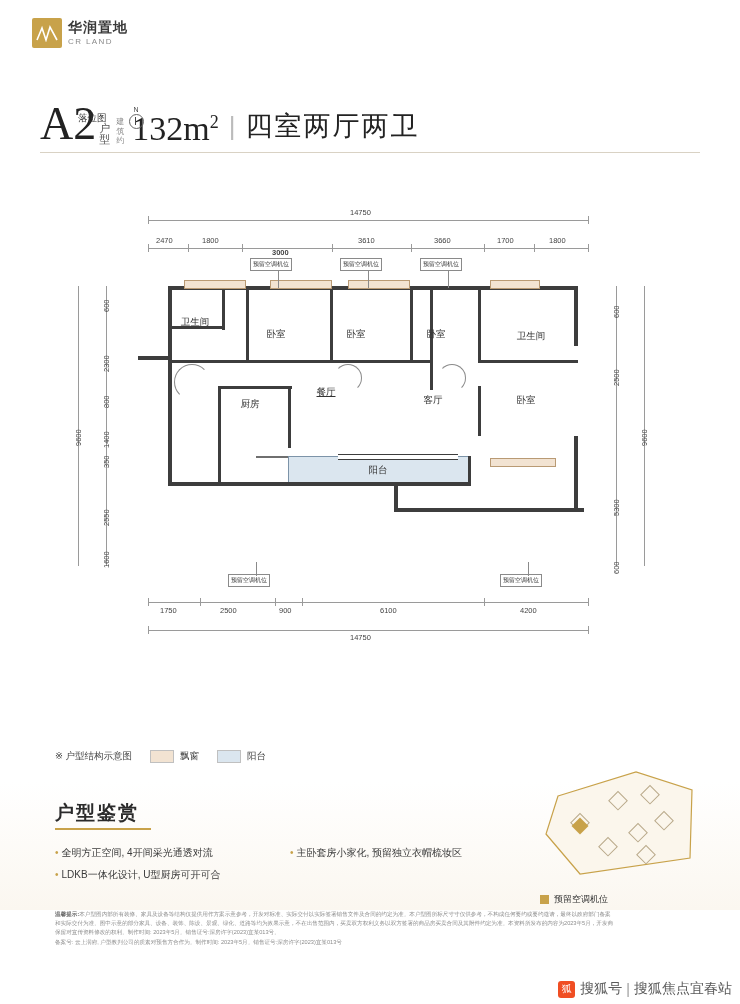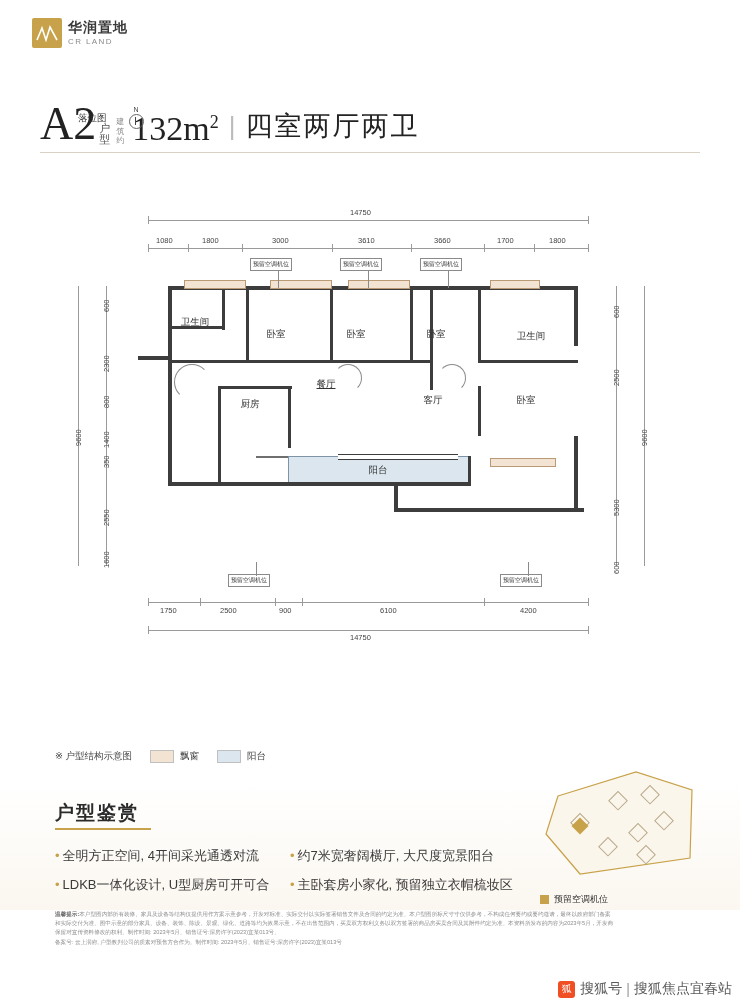--- a/index.html
+++ b/index.html
@@ -77,21 +77,21 @@
   .legend{position:absolute;left:55px;top:750px;display:flex;align-items:center;font-size:9.5px;color:#444;}
   .legend .sw{width:22px;height:11px;display:inline-block;margin:0 6px 0 18px;border:1px solid #c0c0c0;}
   .sw-bay{background:#f2e3d2;border-color:#d9c2a4;}
   .sw-bal{background:#dbe6ef;border-color:#b9c9d6;}
 
   
   .appr-wrap{position:absolute;left:0;top:782px;width:740px;height:128px;background:linear-gradient(180deg,#ffffff 0%,#fbf7f0 100%);}
   .appr-title{position:absolute;left:55px;top:800px;font-size:19px;letter-spacing:2px;color:#2b2b2b;font-weight:bold;}
   .appr-underline{position:absolute;left:55px;top:828px;width:96px;height:2px;background:#c8a24a;}
   .bullets{position:absolute;left:55px;top:842px;width:470px;display:flex;flex-wrap:wrap;}
-  .bullet{width:235px;font-size:13px;color:#3a3a3a;line-height:2.2;white-space:nowrap;}
+  .bullet{width:235px;font-size:10px;color:#3a3a3a;line-height:2.2;white-space:nowrap;}
   .bullet b{color:#c8a24a;font-weight:normal;margin-right:3px;}
 
   
   .sitemap{position:absolute;left:540px;top:770px;width:160px;height:110px;}
   .sitemap-poly{position:absolute;left:0;top:0;}
   .sitemap-label{position:absolute;left:78px;top:112px;font-size:9.5px;color:#333;}
   .compass{position:absolute;left:128px;top:106px;width:16px;height:22px;text-align:center;}
   .compass .n{font-size:7px;color:#444;}
   .compass .circ{width:13px;height:13px;border:1px solid #666;border-radius:50%;margin:1px auto 0;position:relative;}
   .compass .circ:after{content:"";position:absolute;left:5px;top:2px;width:1px;height:8px;background:#444;}
@@ -149,23 +149,23 @@
 
   <div class="dim-line" style="left:88px;top:52px;width:440px;height:1px;"></div>
   <div class="dim-tick" style="left:88px;top:48px;height:8px;"></div>
   <div class="dim-tick" style="left:128px;top:48px;height:8px;"></div>
   <div class="dim-tick" style="left:182px;top:48px;height:8px;"></div>
   <div class="dim-tick" style="left:272px;top:48px;height:8px;"></div>
   <div class="dim-tick" style="left:351px;top:48px;height:8px;"></div>
   <div class="dim-tick" style="left:424px;top:48px;height:8px;"></div>
   <div class="dim-tick" style="left:474px;top:48px;height:8px;"></div>
   <div class="dim-tick" style="left:528px;top:48px;height:8px;"></div>
-  <div class="dim-txt" style="left:96px;top:40px;">1080</div>
+  <div class="dim-txt" style="left:96px;top:40px;">2470</div>
   <div class="dim-txt" style="left:142px;top:40px;">1800</div>
-  <div class="dim-txt" style="left:212px;top:40px;">3000</div>
+  <div class="dim-txt" style="left:212px;top:52px;font-weight:bold;">3000</div>
   <div class="dim-txt" style="left:298px;top:40px;">3610</div>
   <div class="dim-txt" style="left:374px;top:40px;">3660</div>
   <div class="dim-txt" style="left:437px;top:40px;">1700</div>
   <div class="dim-txt" style="left:489px;top:40px;">1800</div>
 
   <div class="dim-line" style="left:18px;top:90px;width:1px;height:280px;"></div>
   <div class="dim-txt vert" style="left:14px;top:250px;">9600</div>
 
   <div class="dim-line" style="left:46px;top:90px;width:1px;height:280px;"></div>
   <div class="dim-txt vert" style="left:42px;top:116px;">600</div>
@@ -245,21 +245,21 @@
     <div class="door-arc" style="left:36px;top:78px;width:34px;height:34px;border-color:#8a8a8a;border-right-color:transparent;border-bottom-color:transparent;"></div>
     <div class="door-arc" style="left:196px;top:78px;width:26px;height:26px;border-color:#8a8a8a;border-left-color:transparent;border-bottom-color:transparent;"></div>
     <div class="door-arc" style="left:300px;top:78px;width:26px;height:26px;border-color:#8a8a8a;border-left-color:transparent;border-bottom-color:transparent;"></div>
 
     <div class="room" style="left:34px;top:30px;width:46px;">卫生间</div>
     <div class="room" style="left:118px;top:42px;width:40px;">卧室</div>
     <div class="room" style="left:198px;top:42px;width:40px;">卧室</div>
     <div class="room" style="left:278px;top:42px;width:40px;">卧室</div>
     <div class="room" style="left:370px;top:44px;width:46px;">卫生间</div>
     <div class="room" style="left:92px;top:112px;width:40px;">厨房</div>
-    <div class="room" style="left:168px;top:92px;width:40px;text-decoration:underline;">餐厅</div>
+    <div class="room" style="left:168px;top:100px;width:40px;text-decoration:underline;">餐厅</div>
     <div class="room" style="left:275px;top:108px;width:40px;">客厅</div>
     <div class="room" style="left:368px;top:108px;width:40px;">卧室</div>
     <div class="room" style="left:220px;top:178px;width:40px;">阳台</div>
   </div>
 
   <div class="acbox" style="left:190px;top:62px;">预留空调机位</div>
   <div class="leader" style="left:218px;top:74px;height:18px;"></div>
   <div class="acbox" style="left:280px;top:62px;">预留空调机位</div>
   <div class="leader" style="left:308px;top:74px;height:18px;"></div>
   <div class="acbox" style="left:360px;top:62px;">预留空调机位</div>
@@ -277,23 +277,22 @@
   <span>飘窗</span>
   <span class="sw sw-bal"></span>
   <span>阳台</span>
 </div>
 
 <div class="appr-wrap"></div>
 <div class="appr-title">户型鉴赏</div>
 <div class="appr-underline"></div>
 <div class="bullets">
   <div class="bullet"><b>•</b><span>全明方正空间, 4开间采光通透对流</span></div>
-  <div class="bullet"><b>•</b><span>约7米宽奢阔横厅, 大尺度宽景阳台</span></div>
+  <div class="bullet"><b>•</b><span>主卧套房小家化, 预留独立衣帽梳妆区</span></div>
   <div class="bullet"><b>•</b><span>LDKB一体化设计, U型厨房可开可合</span></div>
-  <div class="bullet"><b>•</b><span>主卧套房小家化, 预留独立衣帽梳妆区</span></div>
 </div>
 
 <div class="sitemap">
   <svg class="sitemap-poly" width="160" height="110" viewBox="0 0 160 110">
     <polygon points="18,26 96,2 152,20 150,88 40,104 6,64" fill="#fbf6ec" stroke="#c8a24a" stroke-width="1.2"></polygon>
     <g fill="none" stroke="#b9a98a" stroke-width="1">
       <rect x="34" y="46" width="13" height="13" transform="rotate(45 40 52)"></rect>
       <rect x="72" y="24" width="13" height="13" transform="rotate(45 78 30)"></rect>
       <rect x="104" y="18" width="13" height="13" transform="rotate(45 110 24)"></rect>
       <rect x="118" y="44" width="13" height="13" transform="rotate(45 124 50)"></rect>

